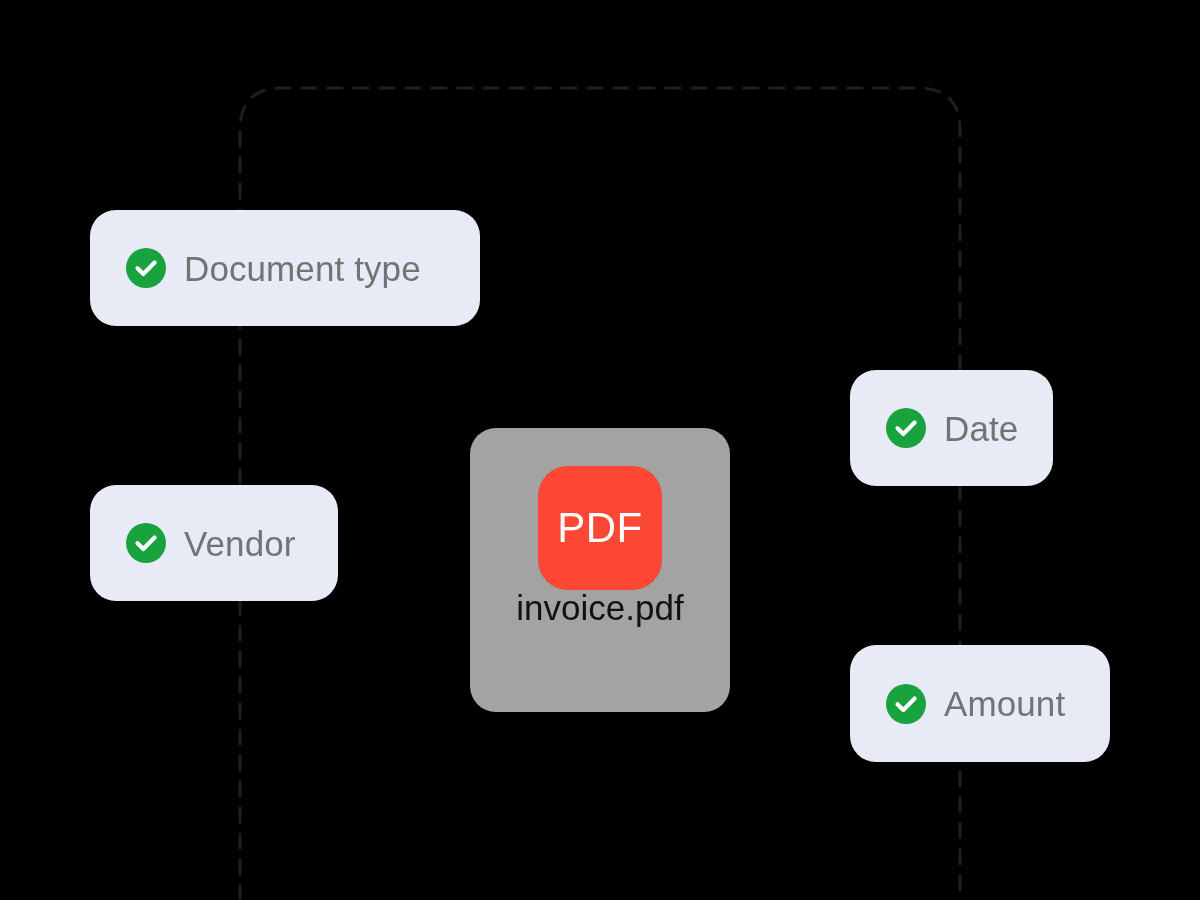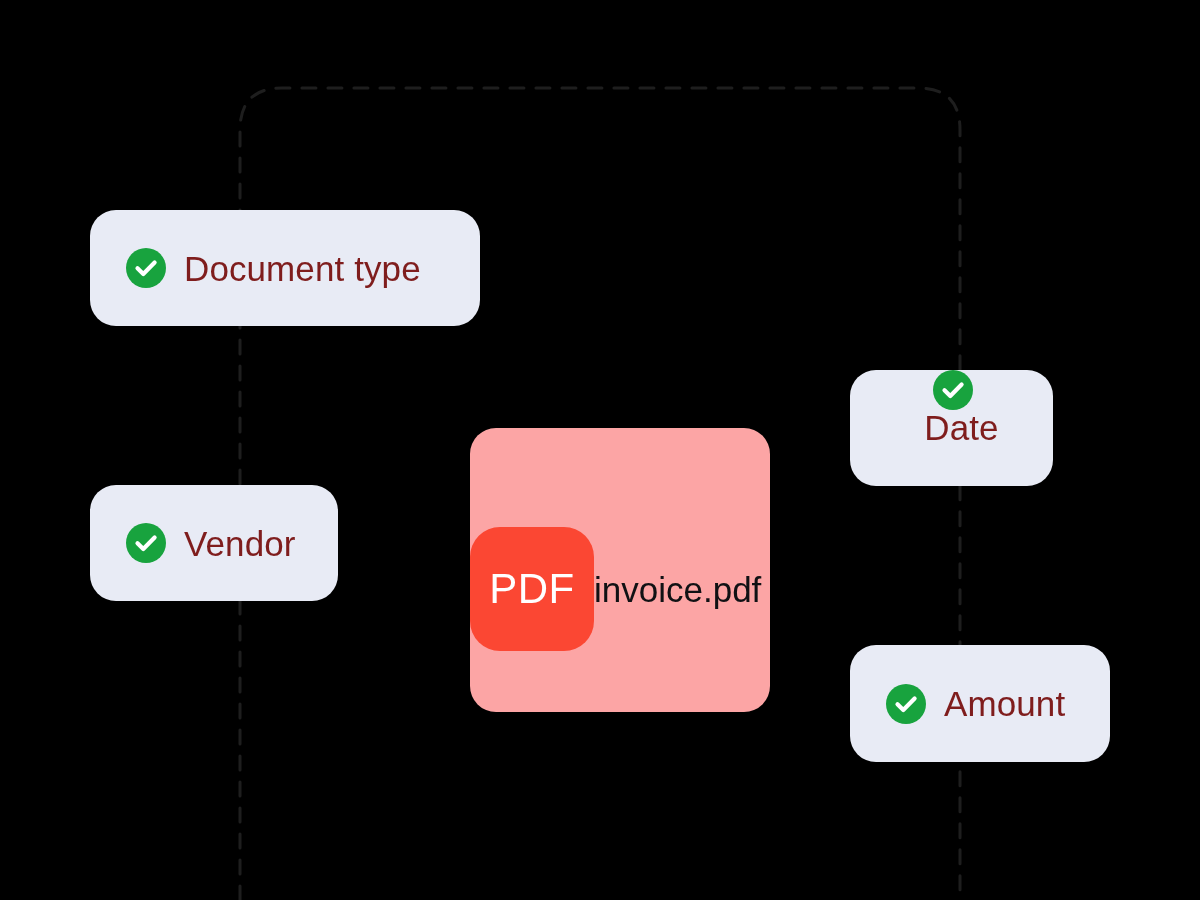--- a/index.html
+++ b/index.html
@@ -43,55 +43,54 @@
   }
   .pill .check {
     flex: 0 0 auto;
     width: 40px;
     height: 40px;
     margin-right: 18px;
   }
   .pill .pill-label {
     font-size: 35px;
     line-height: 1;
-    color: #7f1d1d;
+    color: #737373;
     letter-spacing: 0.1px;
     white-space: nowrap;
   }
 
   
   #pill-doctype {
     left: 90px;  top: 210px;  width: 390px;  height: 116px;
     padding: 0 0 0 36px;
   }
   #pill-vendor {
     left: 90px;  top: 485px;  width: 248px;  height: 116px;
     padding: 0 8px 0 36px;
   }
   #pill-date {
     left: 850px; top: 370px;  width: 203px;  height: 116px;
     padding: 0 16px 0 36px;
-    flex-direction: column;
   }
   #pill-amount {
     left: 850px; top: 645px;  width: 260px;  height: 117px;
     padding: 0 0 0 36px;
   }
 
   
   #file-card {
     position: absolute;
     left: 470px;
     top: 428px;
-    width: 300px;
+    width: 260px;
     height: 284px;
-    background: #fca5a5;
+    background: #a3a3a3;
     border-radius: 26px;
     display: flex;
-    flex-direction: row;
+    flex-direction: column;
     align-items: center;
     box-sizing: border-box;
     padding-top: 38px;
   }
   #pdf-badge {
     width: 124px;
     height: 124px;
     border-radius: 30px;
     background: #FB4733;
     display: flex;

